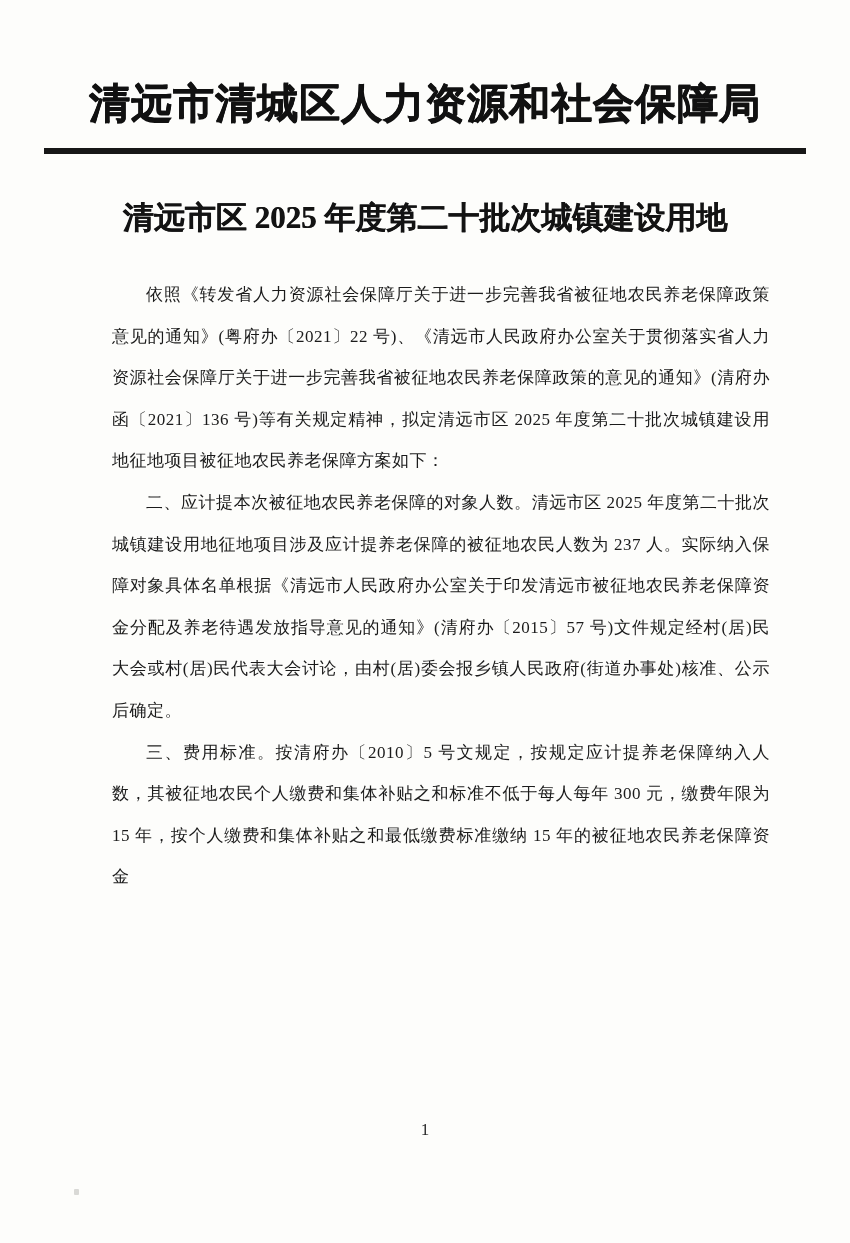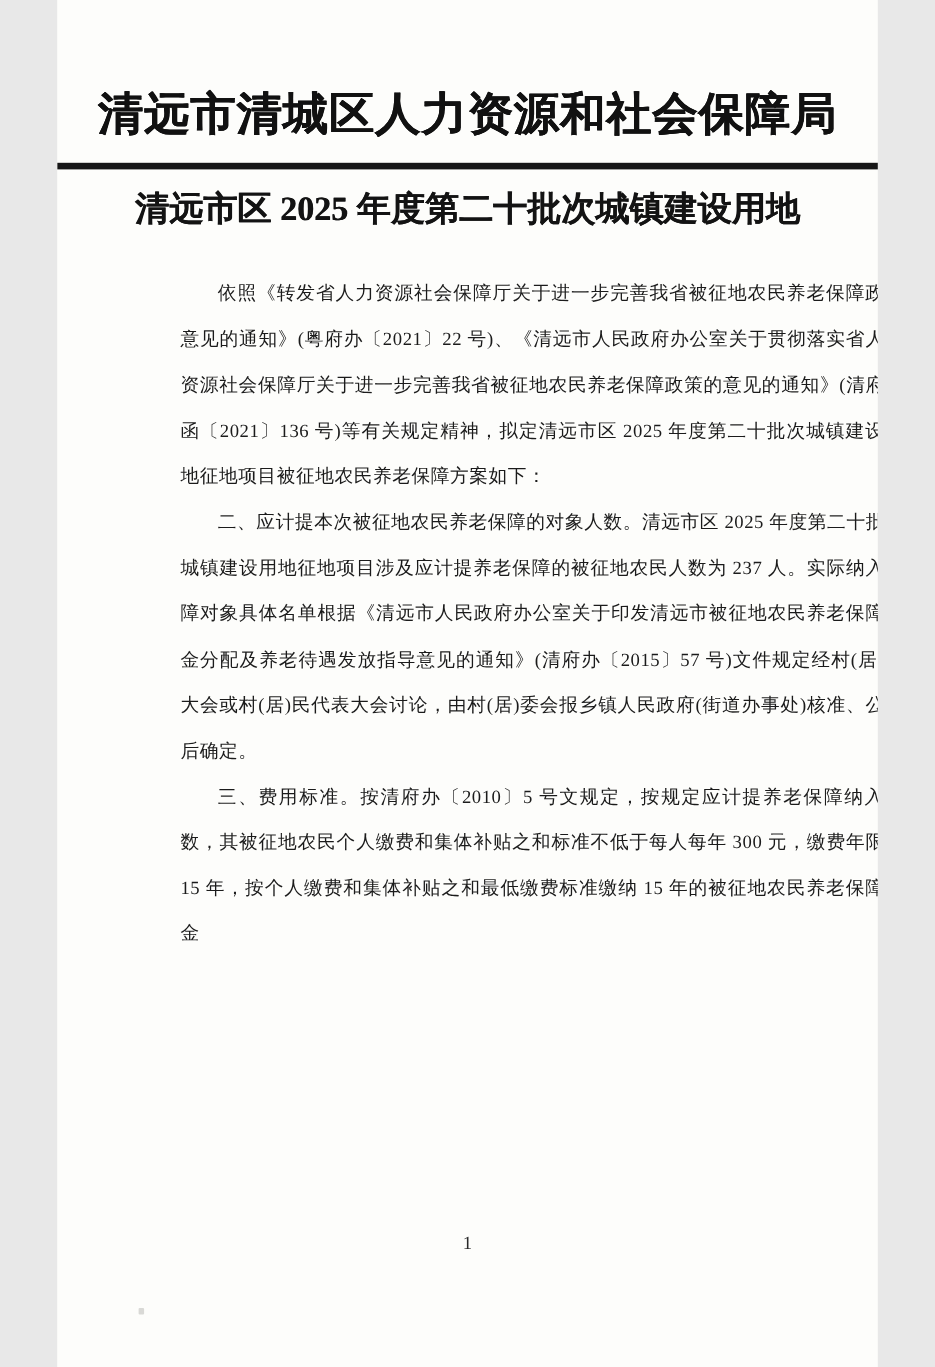--- a/index.html
+++ b/index.html
@@ -2,21 +2,21 @@
 <html><head>
 <meta charset="utf-8">
 <style>
   html, body {
     margin: 0;
     padding: 0;
     background: #e8e8e8;
   }
   .page {
     position: relative;
-    width: 746px;
+    width: 850px;
     height: 1243px;
     margin: 0 auto;
     background: #fdfdfb;
     overflow: hidden;
     font-family: "Liberation Serif", serif;
     color: #1b1b1b;
   }
   .agency-header {
     margin-top: 74px;
     text-align: center;
@@ -28,21 +28,21 @@
     text-shadow: 0.6px 0 0 #111111, 0 0.6px 0 #111111;
     white-space: nowrap;
   }
   .header-rule {
     width: 762px;
     height: 6px;
     margin: 16px auto 0 auto;
     background: #171717;
   }
   .doc-title {
-    margin-top: 12px;
+    margin-top: 40px;
     text-align: center;
     font-size: 31px;
     line-height: 47px;
     font-weight: bold;
     color: #131313;
     text-shadow: 0.4px 0 0 #131313;
   }
   .doc-body {
     width: 658px;
     margin: 33px 0 0 112px;

